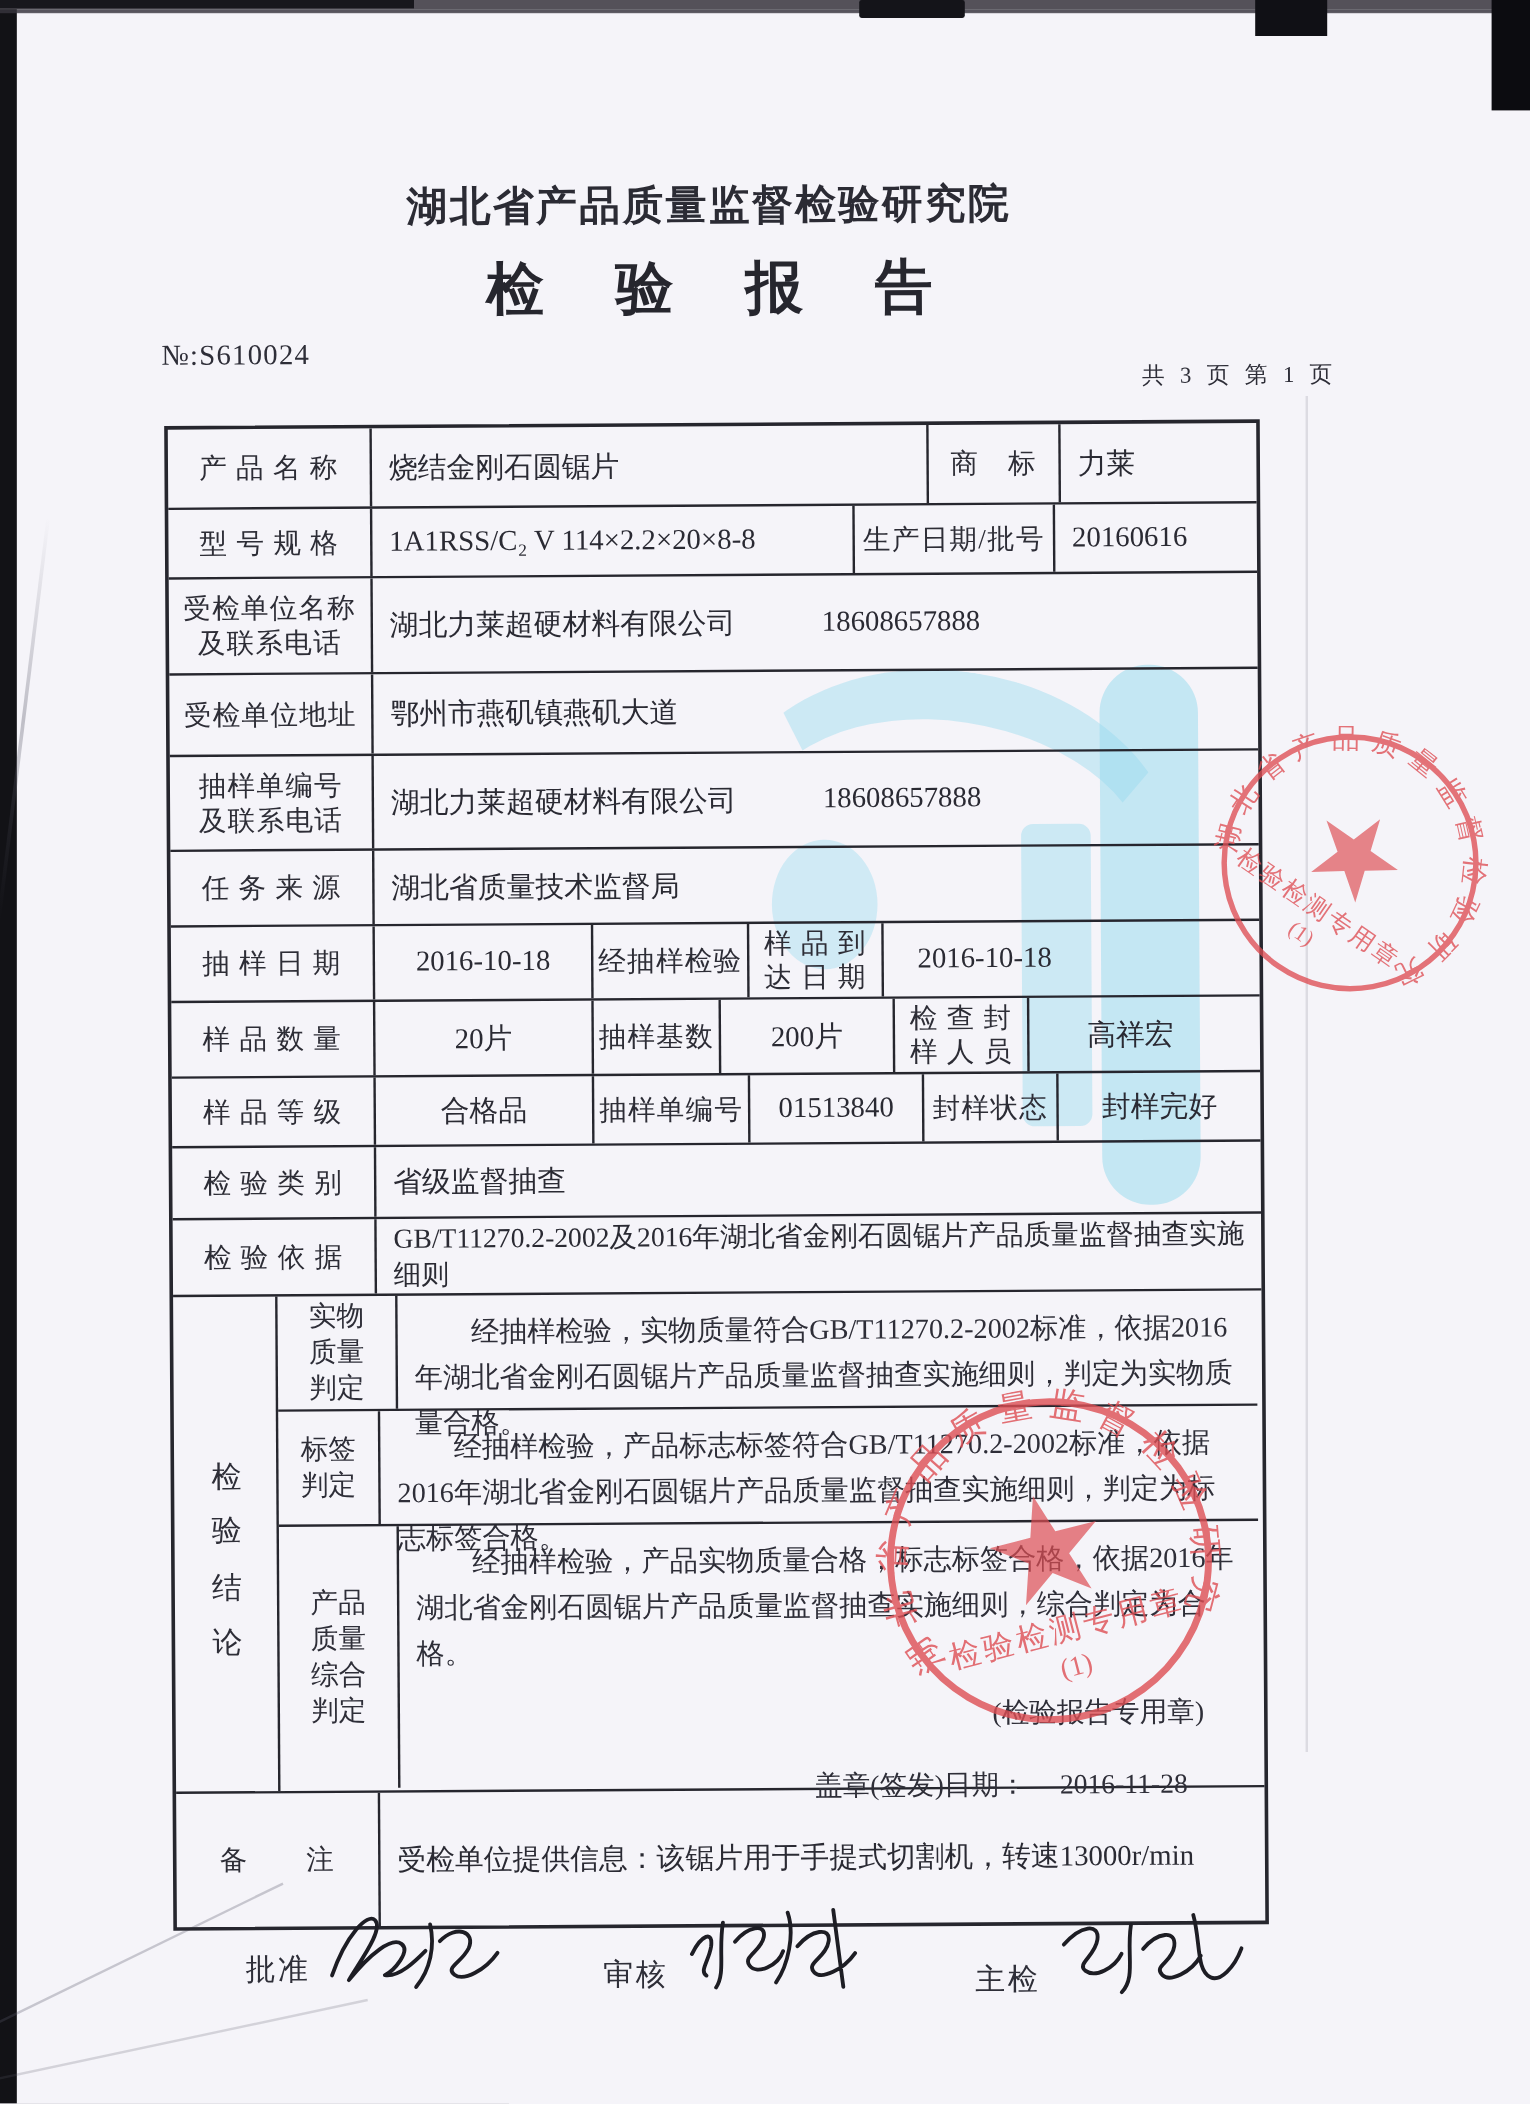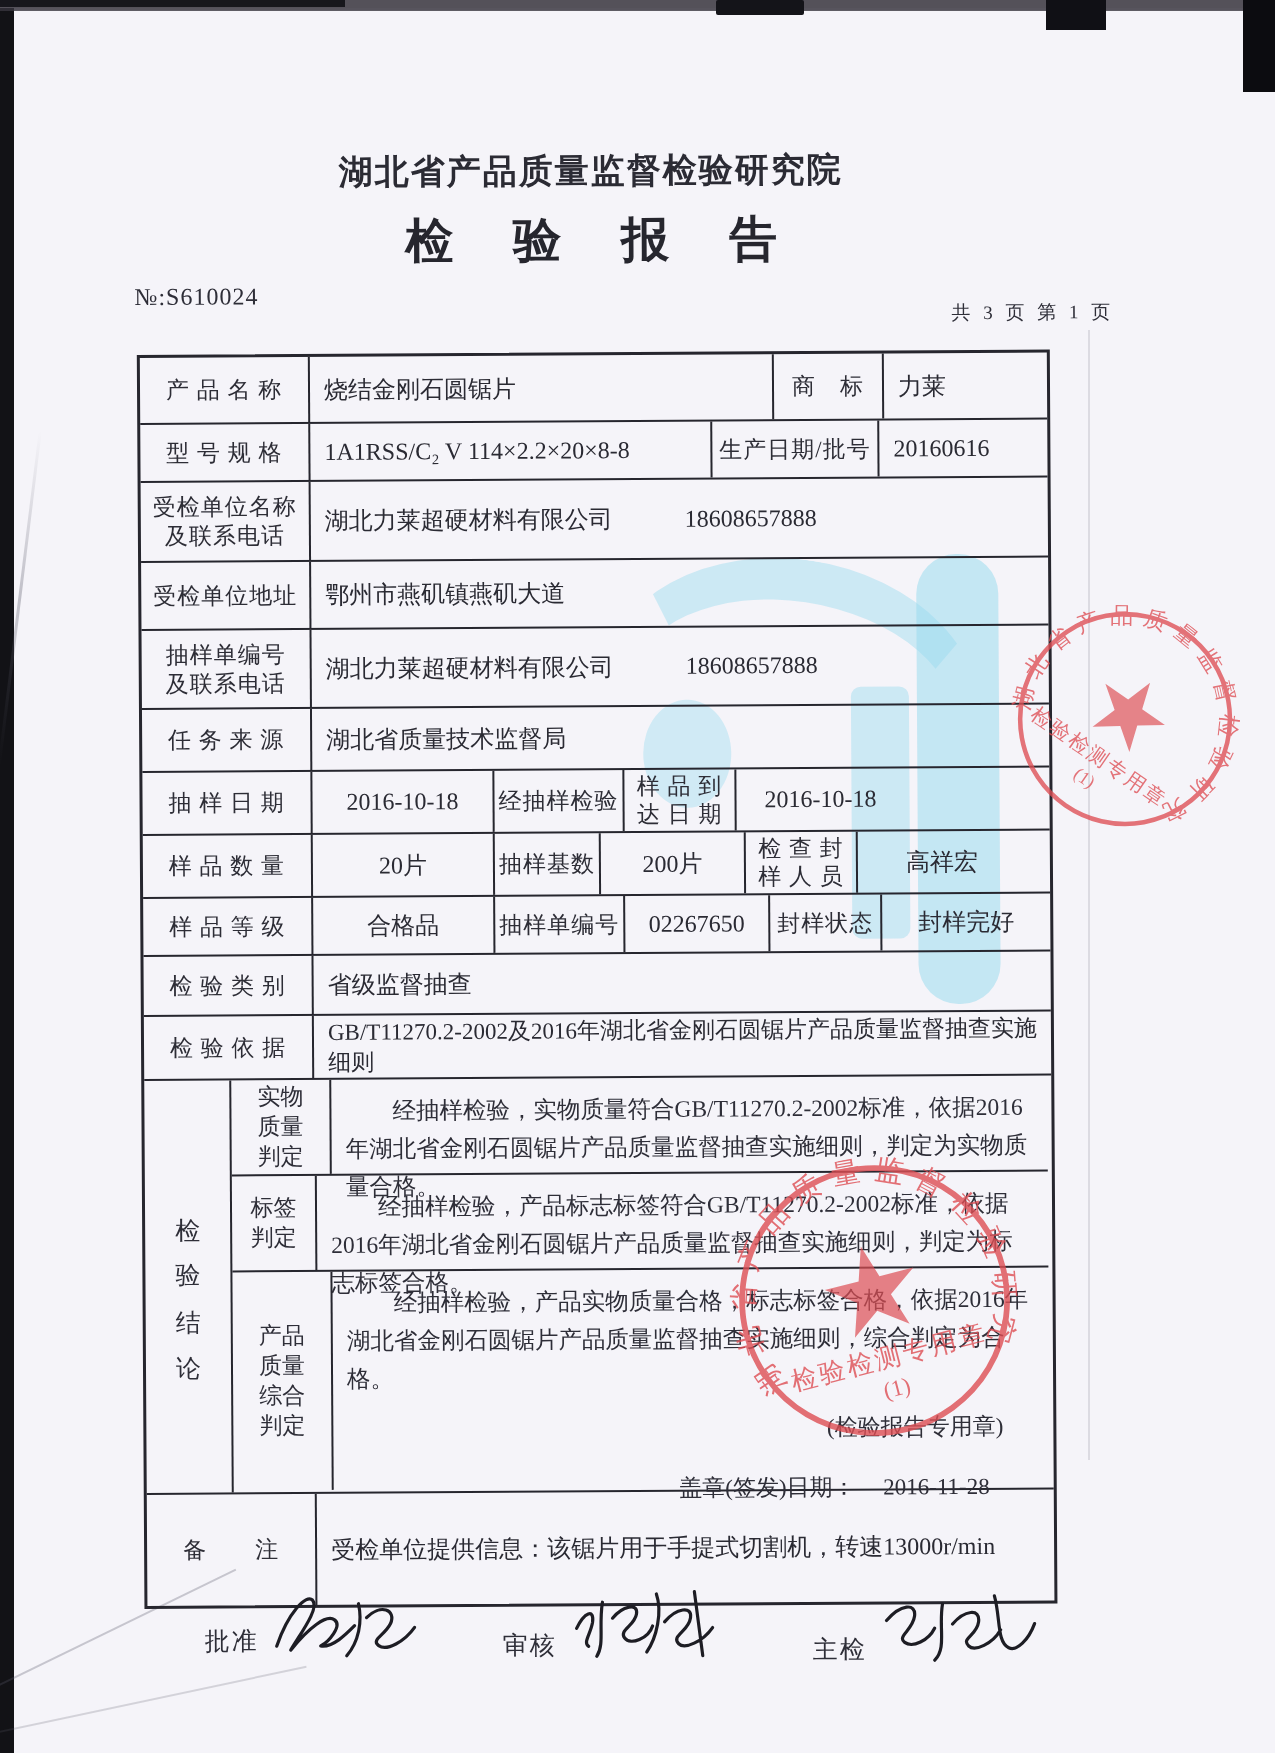--- a/index.html
+++ b/index.html
@@ -174,21 +174,21 @@
         <div>检 查 封</div>
         <div>样 人 员</div>
       </div>
       <div class="cell val" style="width:170px">高祥宏</div>
     </div>
 
     <div class="row" style="height:58px">
       <div class="cell nc lab" style="width:168px">样 品 等 级</div>
       <div class="cell val" style="width:182px">合格品</div>
       <div class="cell lab" style="width:130px">抽样单编号</div>
-      <div class="cell val" style="width:145px">02267650</div>
+      <div class="cell val" style="width:145px">01513840</div>
       <div class="cell lab" style="width:112px">封样状态</div>
       <div class="cell val" style="width:170px">封样完好</div>
     </div>
 
     <div class="row" style="height:60px">
       <div class="cell nc lab" style="width:168px">检 验 类 别</div>
       <div class="cell val vleft" style="width:739px">省级监督抽查</div>
     </div>
 
     <div class="row" style="height:64px">

